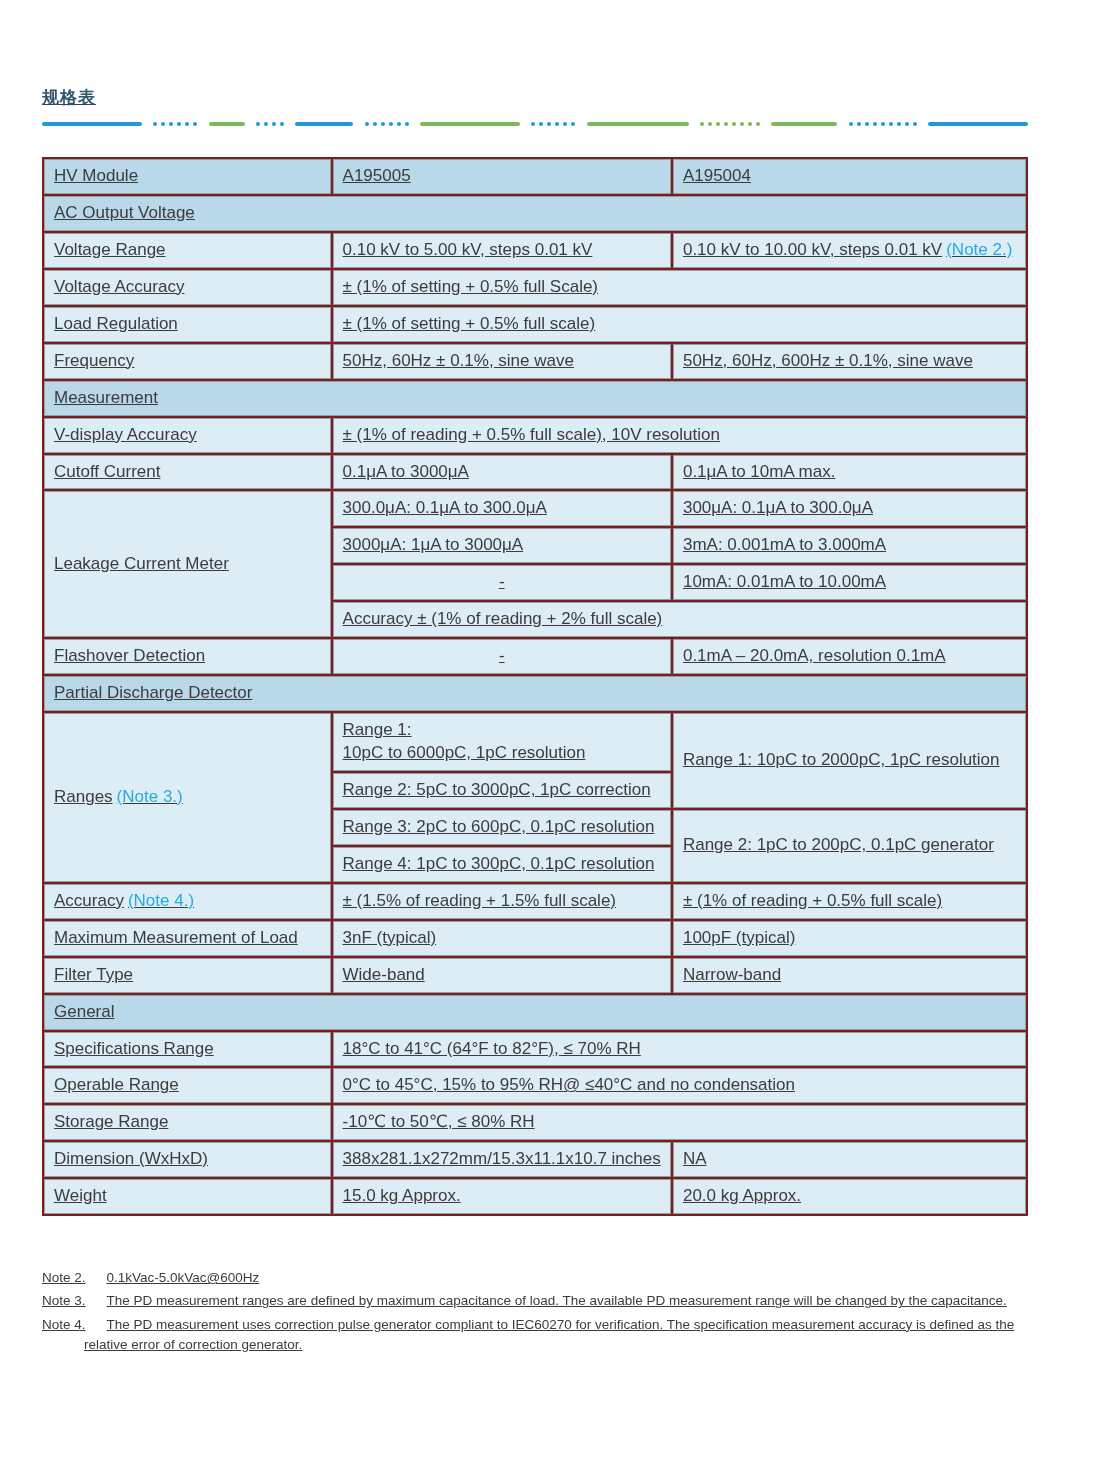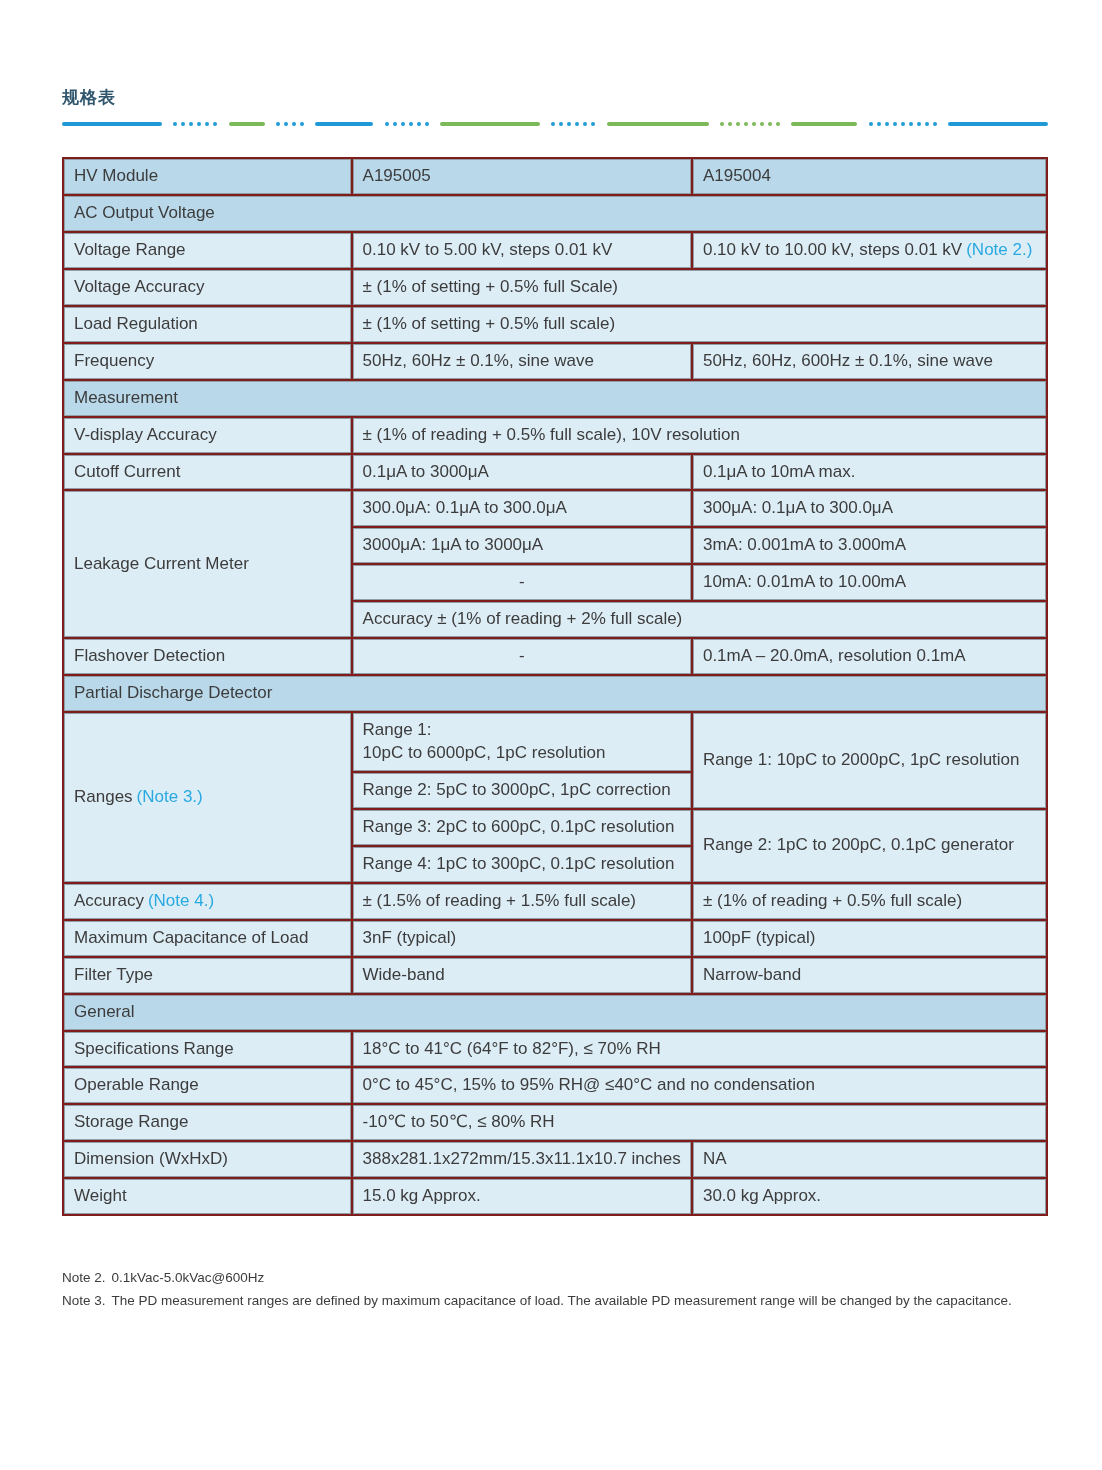--- a/index.html
+++ b/index.html
@@ -13,21 +13,21 @@
     --text: #3c3c3c;
   }
   * { margin: 0; padding: 0; box-sizing: border-box; }
   html, body { background: #ffffff; }
   body {
     width: 1102px; height: 1470px;
     font-family: "Liberation Sans", "DejaVu Sans", sans-serif;
     color: var(--text);
     overflow: hidden;
   }
-  .page { padding: 86px 54px 0 62px; }
+  .page { padding: 86px 54px 0 42px; text-decoration: underline; }
   .page-title {
     font-size: 17px;
     font-weight: 600;
     color: var(--heading);
     letter-spacing: 1px;
     margin-bottom: 13px;
   }
   .divider {
     width: 986px; height: 4px;
     display: flex; align-items: center;
@@ -56,21 +56,21 @@
     vertical-align: middle;
     white-space: pre-line;
     line-height: 1.35;
   }
   table.spec td.section, table.spec td.head { background: var(--header-bg); }
   table.spec td.center { text-align: center; }
   .note-ref { color: var(--link); margin-left: 4px; }
 
   .notes { margin-top: 52px; width: 990px; font-size: 13.5px; line-height: 1.5; }
   .note-line { padding-left: 42px; text-indent: -42px; margin-bottom: 3px; }
-  .note-label { margin-right: 6px; }
+  .note-label { margin-right: 21px; }
 </style>
 </head>
 <body>
 
 <div class="page">
   <div class="page-title">规格表</div>
   <div class="divider" id="divider">
       <span class="dash c-blue" style="width: 100px;"></span>
       <span class="dotgroup">
         <span class="dot c-blue"></span>
@@ -214,21 +214,21 @@
         </tr>
         <tr>
           <td><span>Range 4: 1pC to 300pC, 0.1pC resolution</span></td>
         </tr>
         <tr>
           <td><span>Accuracy</span><span class="note-ref">(Note 4.)</span></td>
           <td><span>± (1.5% of reading + 1.5% full scale)</span></td>
           <td><span>± (1% of reading + 0.5% full scale)</span></td>
         </tr>
         <tr>
-          <td><span>Maximum Capacitance of Load</span></td>
+          <td><span>Maximum Measurement of Load</span></td>
           <td><span>3nF (typical)</span></td>
           <td><span>100pF (typical)</span></td>
         </tr>
         <tr>
           <td><span>Filter Type</span></td>
           <td><span>Wide-band</span></td>
           <td><span>Narrow-band</span></td>
         </tr>
         <tr>
           <td colspan="3" class="section"><span>General</span></td>
@@ -246,21 +246,22 @@
           <td colspan="2"><span>-10℃ to 50℃, ≤ 80% RH</span></td>
         </tr>
         <tr>
           <td><span>Dimension (WxHxD)</span></td>
           <td><span>388x281.1x272mm/15.3x11.1x10.7 inches</span></td>
           <td><span>NA</span></td>
         </tr>
         <tr>
           <td><span>Weight</span></td>
           <td><span>15.0 kg Approx.</span></td>
-          <td><span>30.0 kg Approx.</span></td>
+          <td><span>20.0 kg Approx.</span></td>
         </tr>
       </tbody>
   </table>
   <div class="notes" id="notes">
       <div class="note-line"><span class="note-label">Note 2.</span><span>0.1kVac-5.0kVac@600Hz</span></div>
       <div class="note-line"><span class="note-label">Note 3.</span><span>The PD measurement ranges are defined by maximum capacitance of load. The available PD measurement range will be changed by the capacitance.</span></div>
+      <div class="note-line"><span class="note-label">Note 4.</span><span>The PD measurement uses correction pulse generator compliant to IEC60270 for verification. The specification measurement accuracy is defined as the relative error of correction generator.</span></div>
     </div>
 </div>
 
 </body></html>

